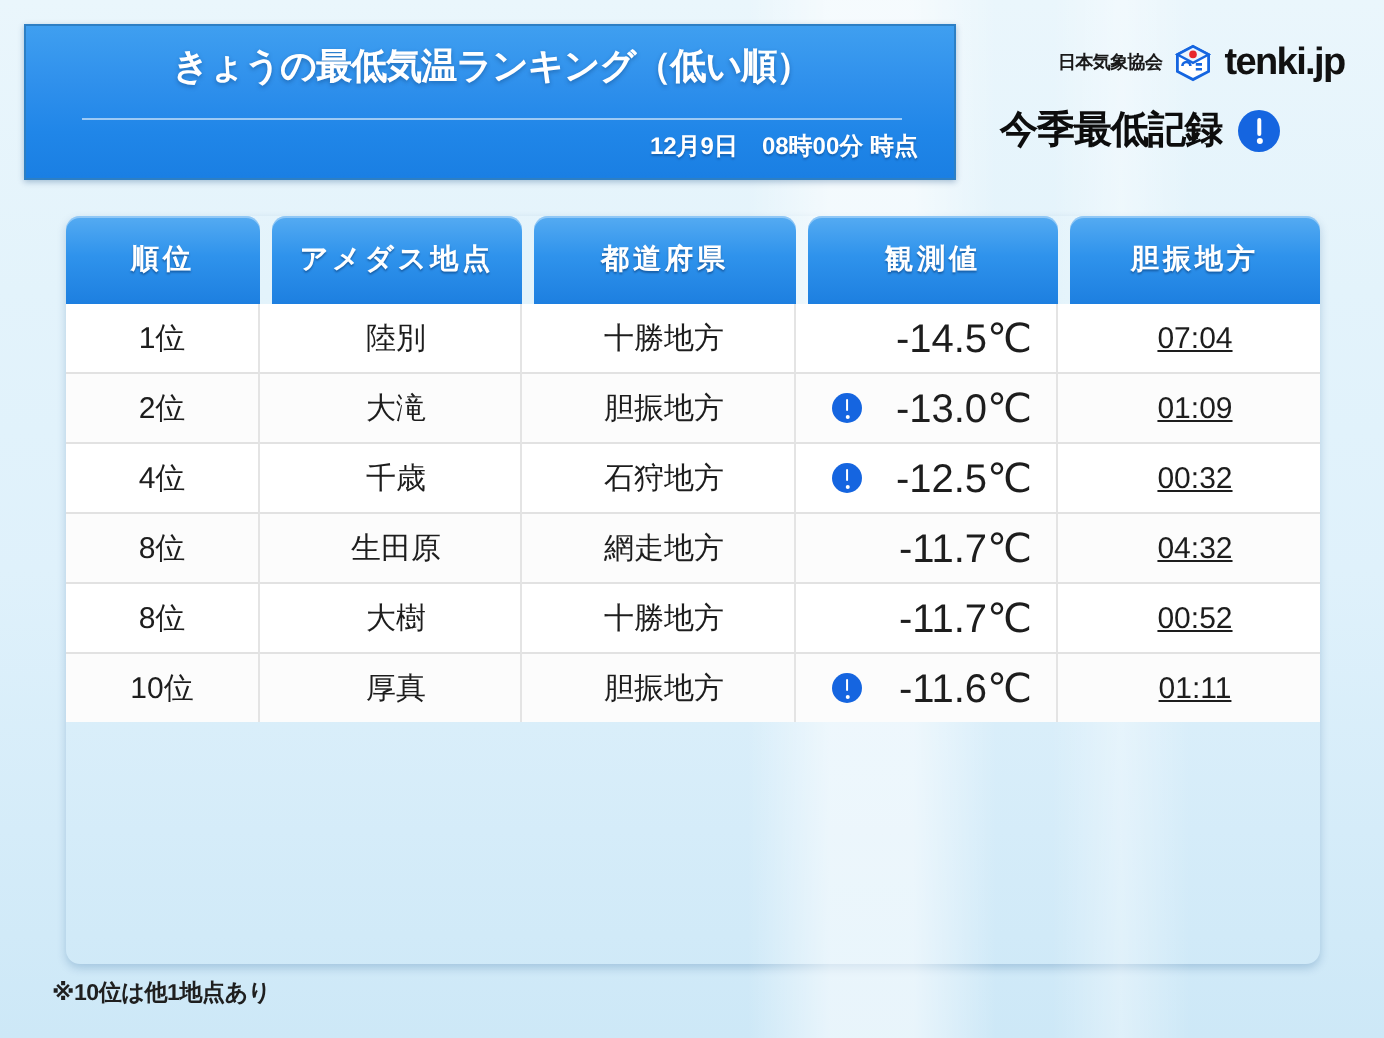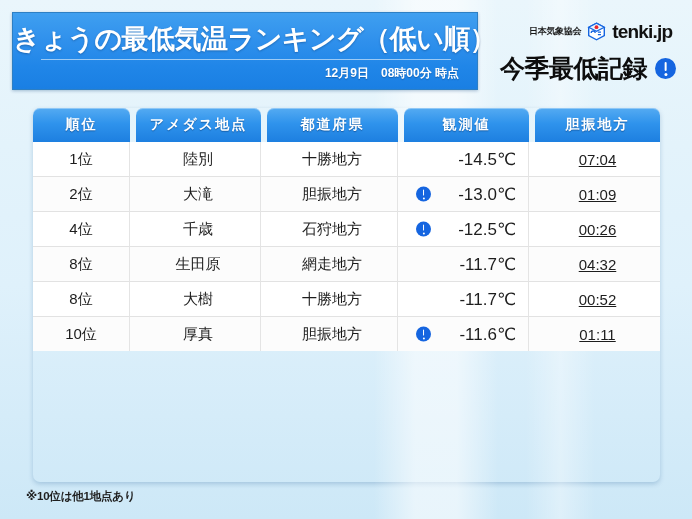--- a/index.html
+++ b/index.html
@@ -44,21 +44,21 @@
     box-sizing: border-box;
     box-shadow: 0 1px 3px rgba(0,60,120,0.30);
   }
   .title-text {
     position: absolute;
     left: 0;
     top: 8px;
     width: 466px;
     text-align: center;
     color: #ffffff;
-    font-size: 27px;
+    font-size: 18px;
     font-weight: bold;
     letter-spacing: -0.5px;
     text-shadow: 0 1px 2px rgba(0,40,90,0.35);
     white-space: nowrap;
   }
   .title-rule {
     position: absolute;
     left: 28px;
     top: 46px;
     width: 410px;
@@ -110,21 +110,21 @@
   .record-row {
     position: absolute;
     left: 500px;
     top: 52px;
     display: flex;
     align-items: center;
     gap: 8px;
     white-space: nowrap;
   }
   .record-label {
-    font-size: 25px;
+    font-size: 19px;
     font-weight: bold;
     color: #0d0d0d;
     letter-spacing: -0.5px;
   }
 
   
   .excl {
     display: inline-block;
     border-radius: 50%;
     background: #1565e0;
@@ -169,21 +169,21 @@
     width: 627px;
     table-layout: fixed;
   }
   table.rank thead th {
     background: linear-gradient(180deg, #55abf2 0%, #2f93ec 45%, #1d7fe0 100%);
     color: #ffffff;
     font-size: 14px;
     font-weight: bold;
     letter-spacing: 2px;
     text-align: center;
-    height: 34px;
+    height: 44px;
     padding: 0;
     border-radius: 7px 7px 0 0;
     text-shadow: 0 1px 1px rgba(0,40,90,0.45);
     box-shadow: inset 0 1px 0 rgba(255,255,255,0.35);
     margin-left: 36px;
   }
   table.rank thead th .hcell {
     display: block;
     padding: 0 3px;
     white-space: nowrap;
@@ -232,21 +232,21 @@
   }
   .temp-cell .excl-wrap {
     position: absolute;
     left: 12px;
     top: 50%;
     transform: translateY(-50%);
     width: 15px;
     height: 15px;
   }
   .temp-val {
-    font-size: 17px;
+    font-size: 20px;
     color: #1d1d1d;
     white-space: nowrap;
   }
 
   .table-shadow {
     position: absolute;
     left: 33px;
     top: 108px;
     width: 627px;
     height: 374px;
@@ -378,21 +378,21 @@
           <td class="sp"></td>
           <td>石狩地方</td>
           <td class="sp"></td>
           <td>
             <div class="temp-cell">
               <span class="excl-wrap"><span class="excl excl-sm"></span></span>
               <span class="temp-val">-12.5℃</span>
             </div>
           </td>
           <td class="sp"></td>
-          <td class="last">00:26</td>
+          <td class="last">00:32</td>
         </tr>
         <tr>
           <td>8位</td>
           <td class="sp"></td>
           <td>生田原</td>
           <td class="sp"></td>
           <td>網走地方</td>
           <td class="sp"></td>
           <td>
             <div class="temp-cell">

